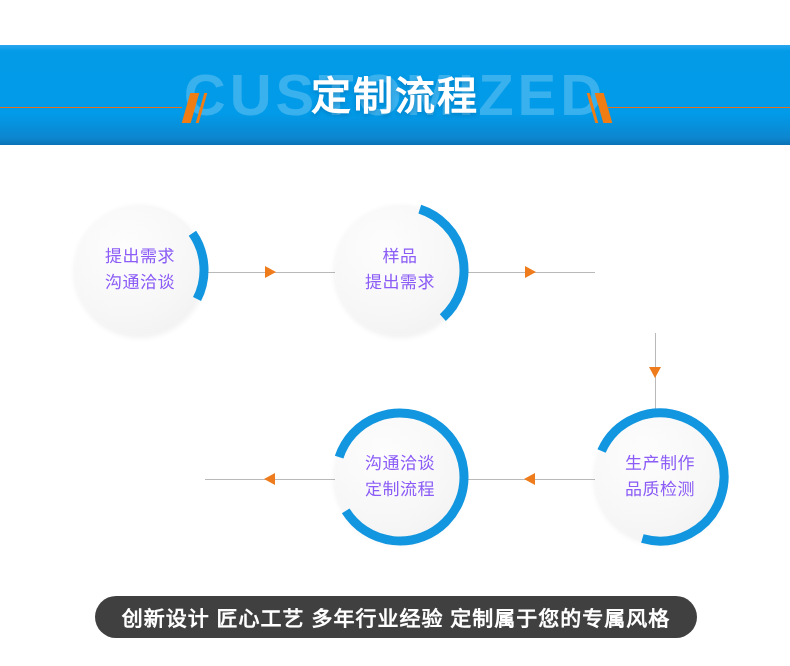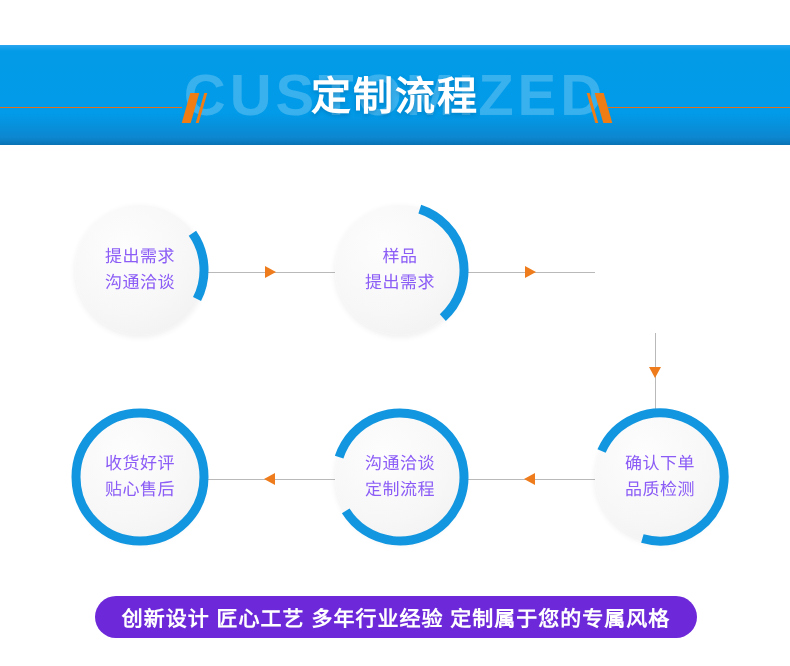--- a/index.html
+++ b/index.html
@@ -207,21 +207,21 @@
   }
 
   
   .footer-pill {
     position: absolute;
     left: 95px;
     top: 596px;
     width: 602px;
     height: 42px;
     border-radius: 21px;
-    background: #6d28d9;
+    background: #404040;
     display: flex;
     align-items: center;
     justify-content: center;
     color: #ffffff;
     font-size: 21px;
     font-weight: bold;
     letter-spacing: 1px;
     white-space: nowrap;
   }
 </style>
@@ -301,50 +301,38 @@
 
 
     <div class="node" style="left:595px; top:267px;">
       <div class="disc"></div>
       <div class="ring">
           <svg viewBox="0 0 140 140">
             <path d="M 11.533090710873552 43.968854843148776 A 64 64 0 1 1 52.35920922771206 131.5207485400524" fill="none" stroke="#1296E0" stroke-width="9" stroke-linecap="butt"></path>
           </svg>
         </div>
       <div class="caption">
-        <span>确认下单</span>
+        <span>生产制作</span>
         <span>品质检测</span>
       </div>
     </div>
 
     <div class="node" style="left:335px; top:267px;">
       <div class="disc"></div>
       <div class="ring">
           <svg viewBox="0 0 140 140">
             <path d="M 9.132382957110174 50.22291236000336 A 64 64 0 1 1 15.724921845988739 103.91483291092511" fill="none" stroke="#1296E0" stroke-width="9" stroke-linecap="butt"></path>
           </svg>
         </div>
       <div class="caption">
         <span>沟通洽谈</span>
         <span>定制流程</span>
       </div>
     </div>
 
-    <div class="node" style="left:75px; top:267px;">
-      <div class="disc"></div>
-      <div class="ring">
-          <svg viewBox="0 0 140 140">
-            <circle cx="70" cy="70" r="64" fill="none" stroke="#1296E0" stroke-width="9"></circle>
-          </svg>
-        </div>
-      <div class="caption">
-        <span>收货好评</span>
-        <span>贴心售后</span>
-      </div>
-    </div>
 
   </div>
 
   <div class="footer-pill">
     <span>创新设计 匠心工艺 多年行业经验 定制属于您的专属风格</span>
   </div>
 
 </div>
 
 </body></html>

